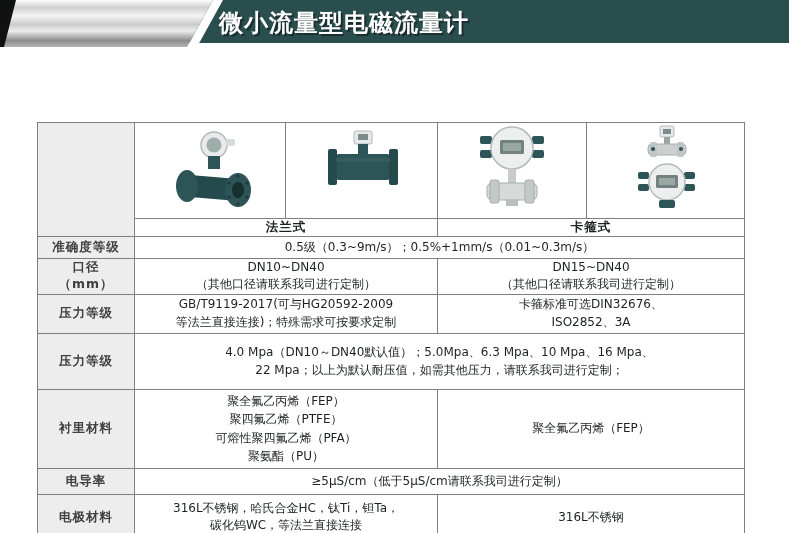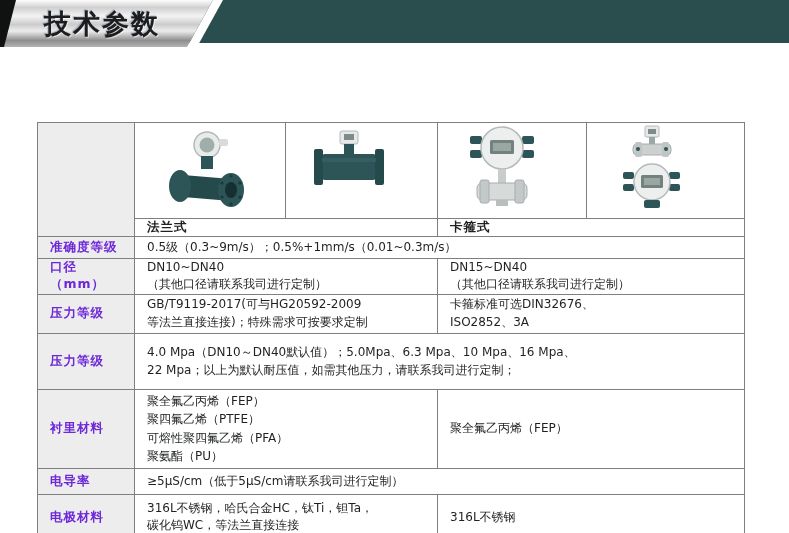--- a/index.html
+++ b/index.html
@@ -23,36 +23,36 @@
     color:#1b1d1e;letter-spacing:2px;
     text-shadow:1px 1px 0 rgba(255,255,255,.55),-1px -1px 1px rgba(70,90,130,.35);}
   .hdr-product-title{position:absolute;left:219px;top:7px;font-size:24px;font-weight:bold;
     color:#ffffff;letter-spacing:1px;text-shadow:2px 2px 0 rgba(0,0,0,.4);}
   
   table.spec{
     position:absolute;left:37px;top:122px;width:707px;
     border-collapse:collapse;table-layout:fixed;
     font-size:12px;color:#1e2022;
   }
-  table.spec td{border:1px solid #7f7f7f;padding:0 12px;text-align:left;vertical-align:middle;overflow:hidden;}
-  td.lbl{background:#ededed;font-weight:bold;color:#6d28d9;font-size:12.5px;letter-spacing:1px;}
+  table.spec td{border:1px solid #7f7f7f;padding:0 12px;text-align:center;vertical-align:middle;overflow:hidden;}
+  td.lbl{background:#ededed;font-weight:bold;color:#404040;font-size:12.5px;letter-spacing:1px;}
   td.img-cell{background:#ffffff;padding:2px;}
   td.type-cell{font-weight:bold;font-size:12.5px;letter-spacing:1px;}
   .pre{white-space:pre-line;line-height:1.55;}
   .pre-tight{white-space:pre-line;line-height:1.45;}
 </style>
 </head>
 <body>
 
 <div class="hdr">
   <div class="hdr-teal"></div>
   <div class="hdr-slash"></div>
   <div class="hdr-silver"></div>
   <div class="hdr-black"></div>
-  <div class="hdr-section-title">技术参数</div>
+  <div class="hdr-product-title">微小流量型电磁流量计</div>
 </div>
 
 <table class="spec">
   <colgroup>
     <col style="width:97px">
       <col style="width:151px">
       <col style="width:152px">
     <col style="width:149px">
       <col style="width:158px">
   </colgroup>

